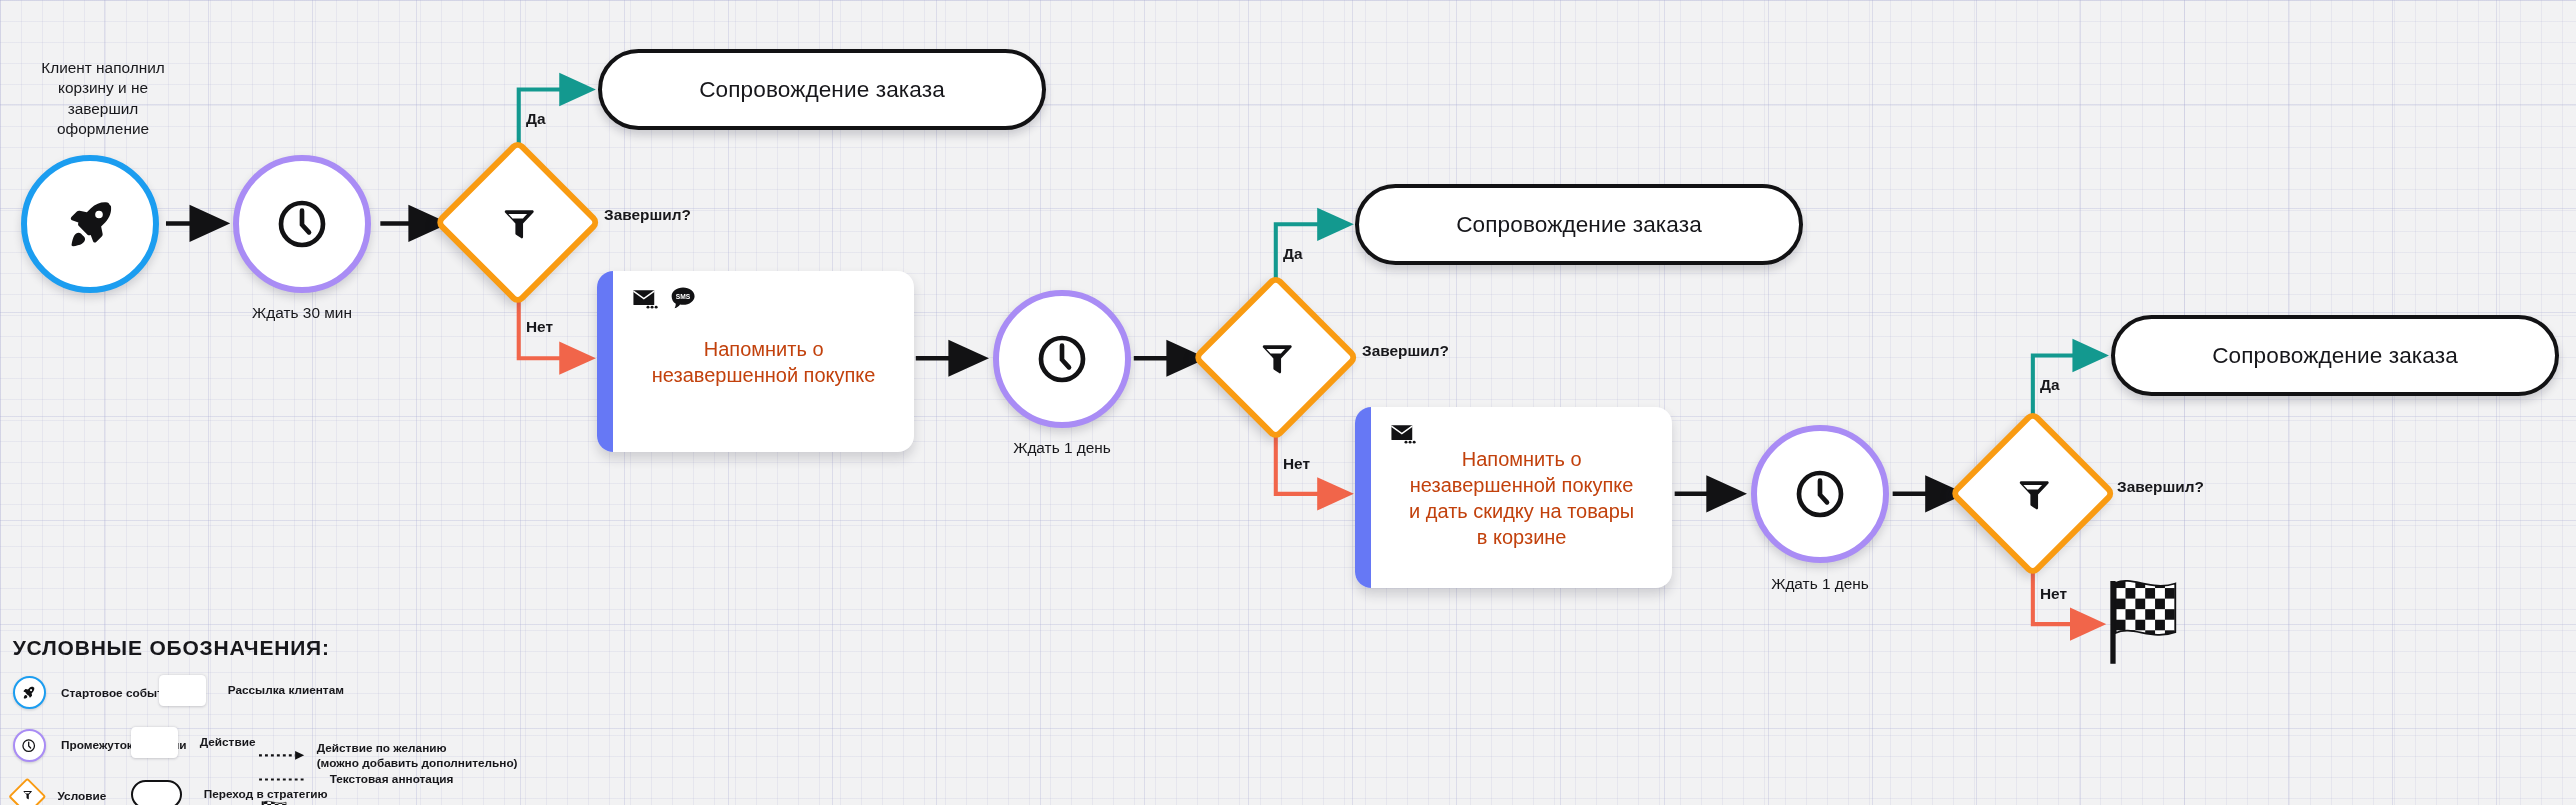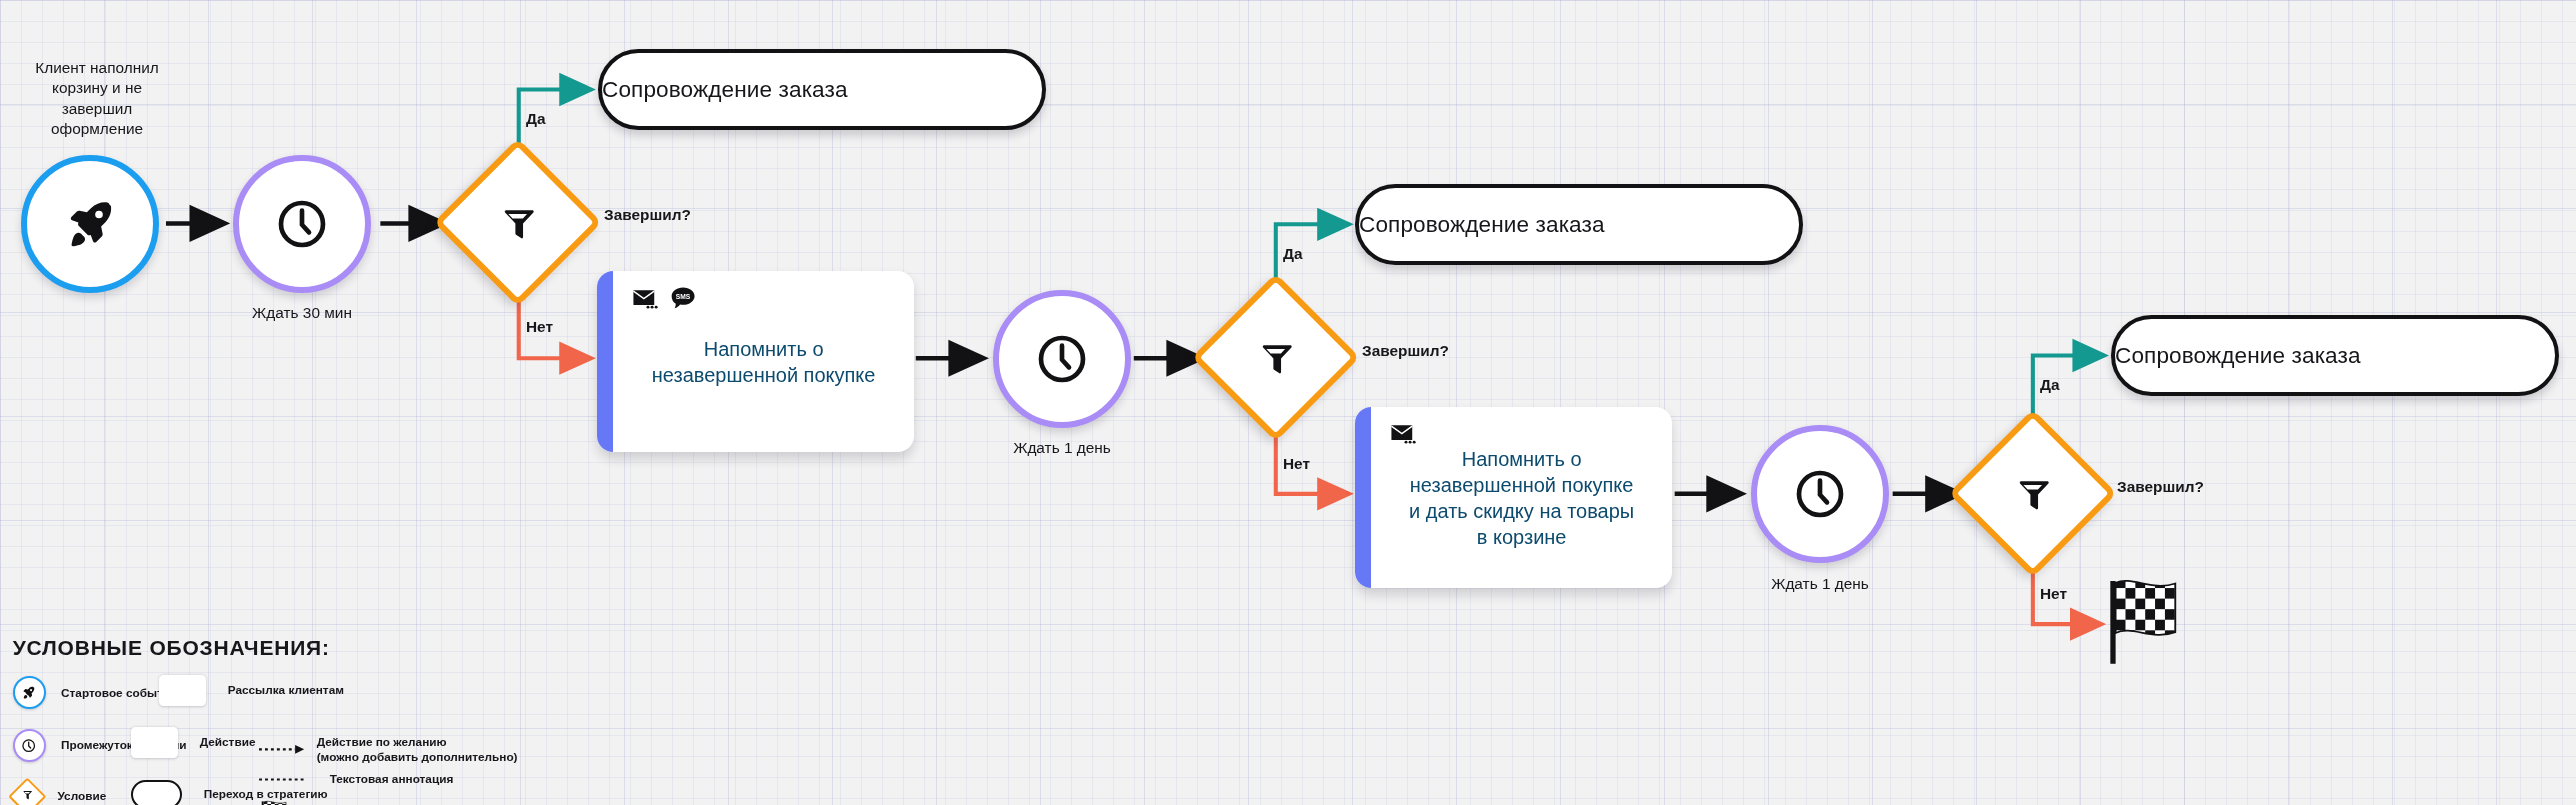--- a/index.html
+++ b/index.html
@@ -51,42 +51,42 @@
     display:flex;align-items:center;justify-content:center;
     box-shadow:0 5.4px 10px rgba(30,30,50,.17);
   }
   .diamond > .glyph{transform:rotate(-45deg);display:flex;align-items:center;justify-content:center;}
 
   
   .pill{
     background:#ffffff;
     border:4.5px solid #121214;
     border-radius:904px;
-    display:flex;align-items:center;
+    display:flex;align-items:center;justify-content:center;
     box-shadow:0 5.4px 8.1px rgba(30,30,50,.18);
     color:#17171b;
   }
   .pill span{font-size:22.6px;letter-spacing:0.1px;}
 
   
   .card{
     background:#ffffff;
     border-radius:16.3px;
     box-shadow:0 6.3px 11px rgba(30,30,50,.16);
     overflow:hidden;
     display:flex;
   }
   .card .stripe{width:16.3px;flex:0 0 16.3px;background:#6678f5;}
   .card .body{
     flex:1;position:relative;
     display:flex;flex-direction:column;align-items:center;justify-content:center;
   }
   .card .chans{position:absolute;top:16.3px;left:20px;display:flex;gap:11.8px;align-items:center;}
   .card .ctext{
-    text-align:center;font-size:20px;line-height:1.30;color:#0c4a6e;padding:0 12.7px;
+    text-align:center;font-size:20px;line-height:1.30;color:#c2410c;padding:0 12.7px;
   }
 
   
   .caption{position:absolute;color:#17171b;font-size:15.4px;line-height:1.33;}
   .caption.center{text-align:center;}
   .edgelabel{position:absolute;color:#17171b;font-size:15.4px;white-space:nowrap;font-weight:bold;}
 
   
   #legend{position:absolute;left:12.7px;top:636px;z-index:3;}
   #legend .ltitle{
@@ -143,21 +143,21 @@
 
   <line x1="2092" y1="546" x2="2166" y2="546" stroke="#121214" stroke-width="5" marker-end="url(#ah-k)"></line>
 
   <path d="M2247,461 L2247,393 L2325,393" fill="none" stroke="#13998f" stroke-width="4.5" marker-end="url(#ah-g)"></path>
 
   <path d="M2247,632 L2247,690 L2322,690" fill="none" stroke="#f1654a" stroke-width="4.5" marker-end="url(#ah-r)"></path>
 </svg>
 
 <div id="canvas">
 
-  <div class="caption center" style="left:20px;top:58px;width:154px;white-space:pre-line;text-align:center;">Клиент наполнил
+  <div class="caption center" style="left:26px;top:58px;width:154px;white-space:pre-line;text-align:center;">Клиент наполнил
 корзину и не
 завершил
 оформление</div>
 
   <div class="node circle start" style="left:21px;top:155px;width:138px;height:138px;">
     <span>
       <svg width="51" height="51" viewBox="0 0 24 24" fill="#121214">
         <path d="M20.9 2.6c-.1-.5-.5-.9-1-1-2.2-.4-5.3.3-7.7 2.7L10.3 6.2 6.9 5.5c-.5-.1-1 .1-1.3.4L3 8.5c-.5.5-.3 1.3.3 1.5l3 1.1c-.2.6-.2 1 0 1.4l4.4 4.4c.4.2.8.2 1.4 0l1.1 3c.2.6 1 .8 1.5.3l2.6-2.6c.3-.3.5-.8.4-1.3l-.7-3.4 1.9-1.9c2.4-2.4 3.1-5.5 2.7-7.7zM16 9.1a1.8 1.8 0 1 1 0-3.6 1.8 1.8 0 0 1 0 3.6z"></path>
         <path d="M7.6 16.4c-.9-.9-2.4-.7-3.3.9-.6 1-1 2.9-1.2 4.1-.1.5.3.9.8.8 1.2-.2 3.1-.6 4.1-1.2 1.6-.9 1.8-2.4.9-3.3-.4-.4-.9-.9-1.3-1.3z"></path>
       </svg>
@@ -385,21 +385,21 @@
       </span>
       <span class="lbl" style="margin-left:22px;">Действие</span>
     </div>
 
     <div class="lrow" style="left:118px;top:109px;">
       <span class="lchip mini-pill"></span>
       <span class="lbl" style="margin-left:22px;">Переход в стратегию</span>
     </div>
 
 
-    <div class="lrow" style="left:246px;top:64px;justify-content:space-between;">
+    <div class="lrow" style="left:246px;top:70px;justify-content:space-between;">
       <span class="lchip">
         <svg width="47" height="12.7" viewBox="0 0 52 14">
           <line x1="0" y1="7" x2="40" y2="7" stroke="#121214" stroke-width="2.6" stroke-dasharray="3.2 3.4"></line>
           <path d="M40,2.2 L50,7 L40,11.8 Z" fill="#121214"></path>
         </svg>
       </span>
       <span class="lbl" style="margin-left:11px;">Действие по желанию
 (можно добавить дополнительно)</span>
     </div>
 

